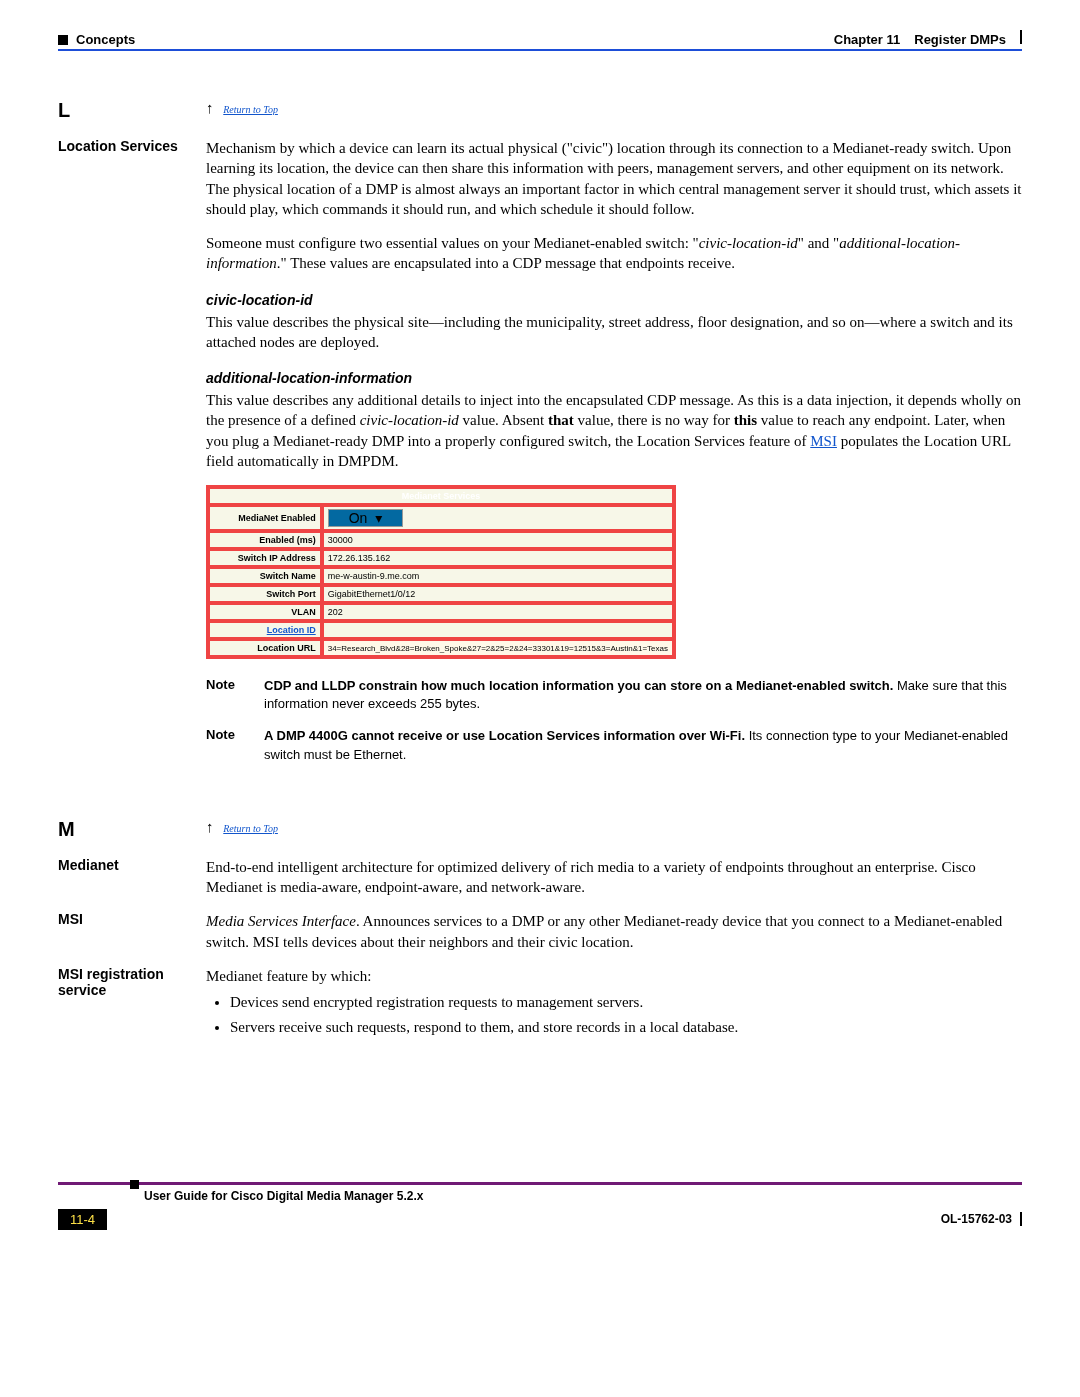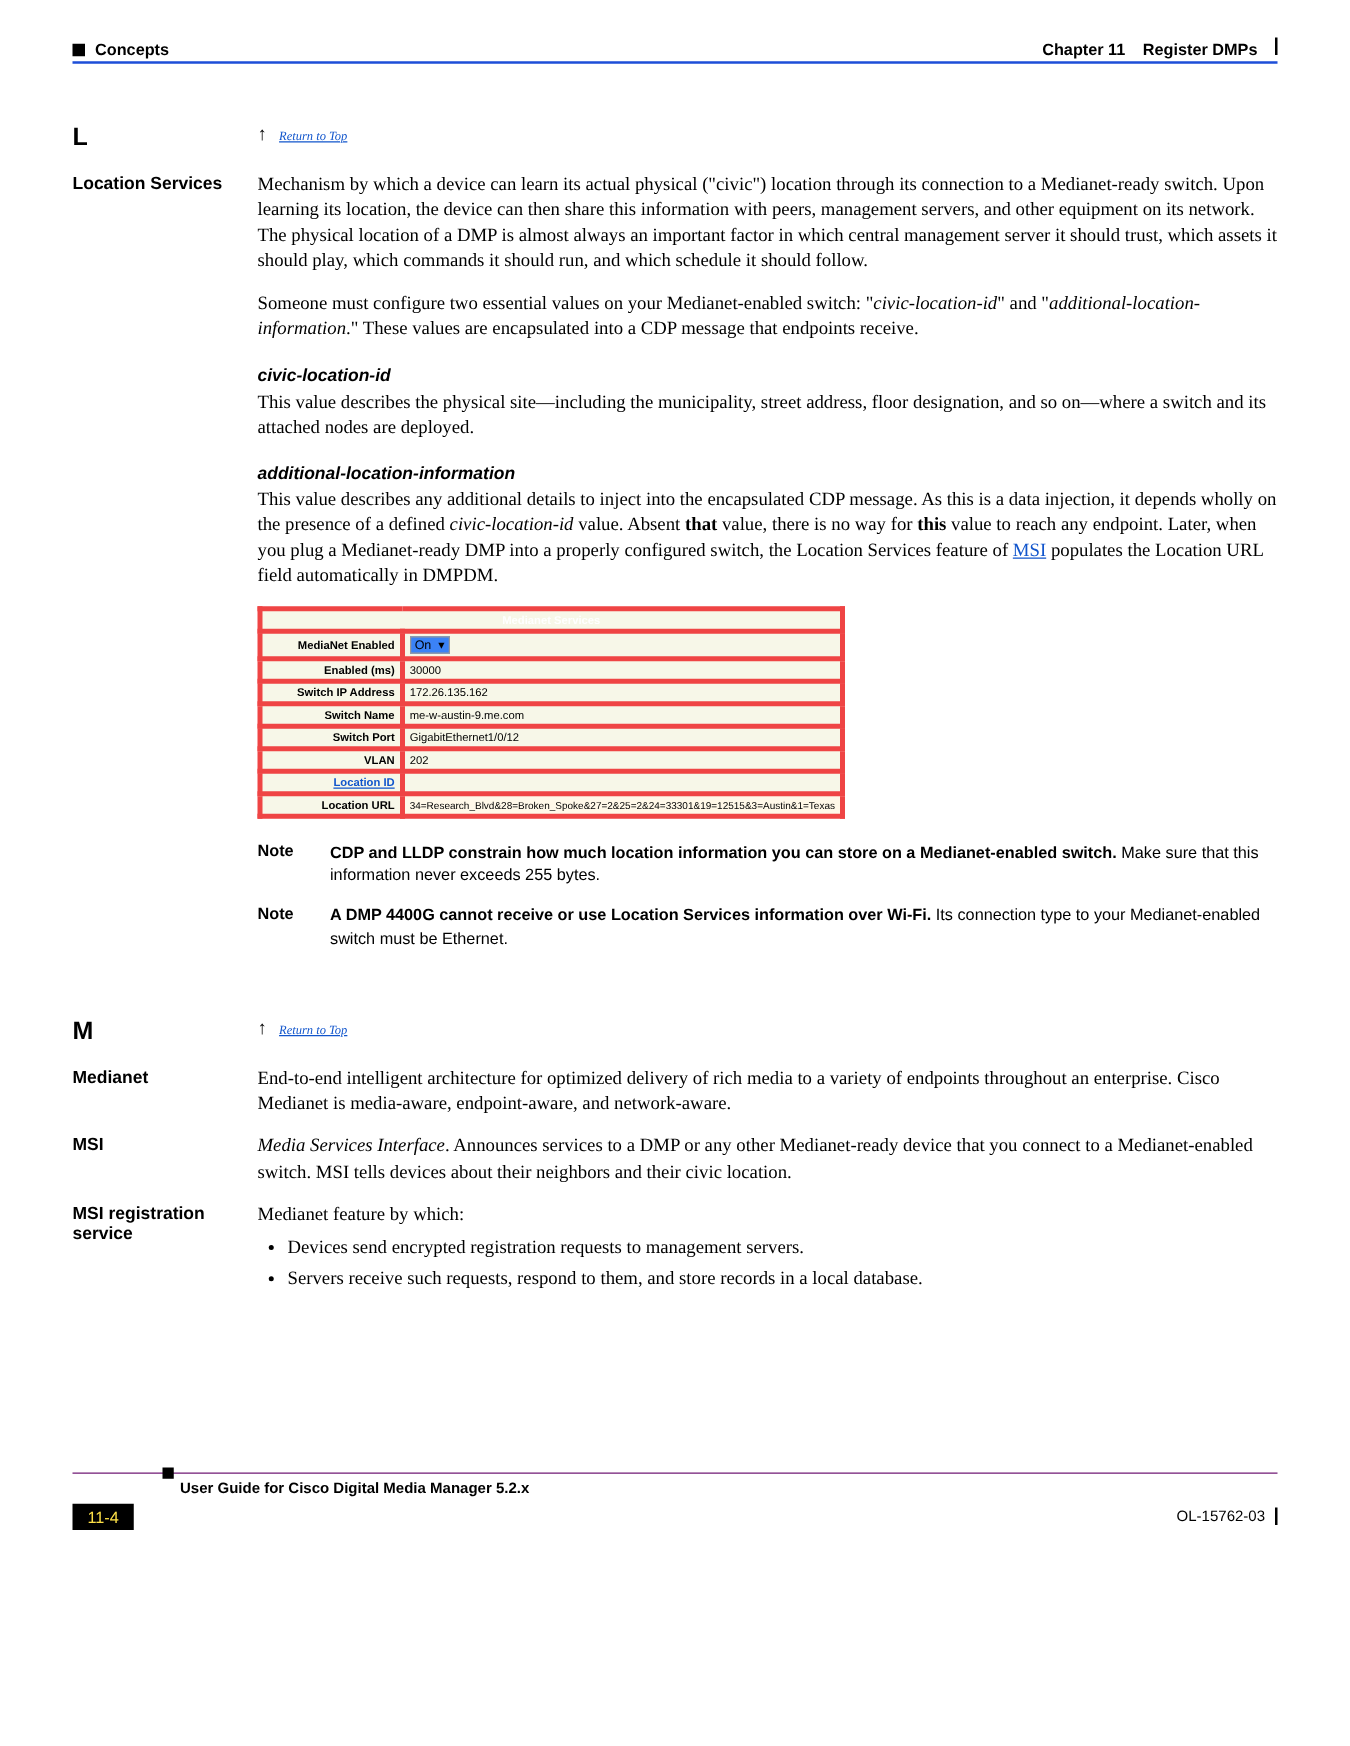--- a/index.html
+++ b/index.html
@@ -127,23 +127,23 @@
   .medianet-table td.lbl.link-lbl { color: #1155cc; text-decoration: underline; }
   .hl-row td {
     background: #fff8e8;
   }
   .hl-box {
     border: 2px solid #cc0000;
   }
   .select-on {
     display: inline-block;
     border: 1px solid #999;
-    background: #3b82f6;
-    padding: 0 3px;
-    font-size: 10px;
+    background: #0369a1;
+    padding: 0 20px;
+    font-size: 14px;
   }
   .note-row {
     display: flex;
     gap: 18px;
     margin-bottom: 14px;
     font-family: Arial, Helvetica, sans-serif;
     font-size: 13px;
   }
   .note-label {
     font-weight: bold;
@@ -159,21 +159,21 @@
   ul.bullets {
     margin: 6px 0 0 0;
     padding-left: 24px;
   }
   ul.bullets li {
     margin-bottom: 4px;
     line-height: 1.4;
   }
   .footer {
     margin-top: 140px;
-    border-top: 1px solid #701a75;
+    border-top: 3px solid #701a75;
     padding-top: 4px;
     font-family: Arial, Helvetica, sans-serif;
     font-size: 12px;
     position: relative;
   }
   .footer-title {
     font-weight: bold;
     font-size: 12px;
     margin-left: 86px;
   }
@@ -188,21 +188,21 @@
     color: #fde047;
     font-weight: normal;
     padding: 3px 12px;
     font-size: 13px;
   }
   .footer-right {
     margin-left: auto;
     display: flex;
     align-items: center;
     gap: 8px;
-    font-weight: normal;
+    font-weight: bold;
     font-size: 12px;
   }
   .footer-sq {
     width: 9px;
     height: 9px;
     background: #000;
   }
 </style>
 </head>
 <body>

